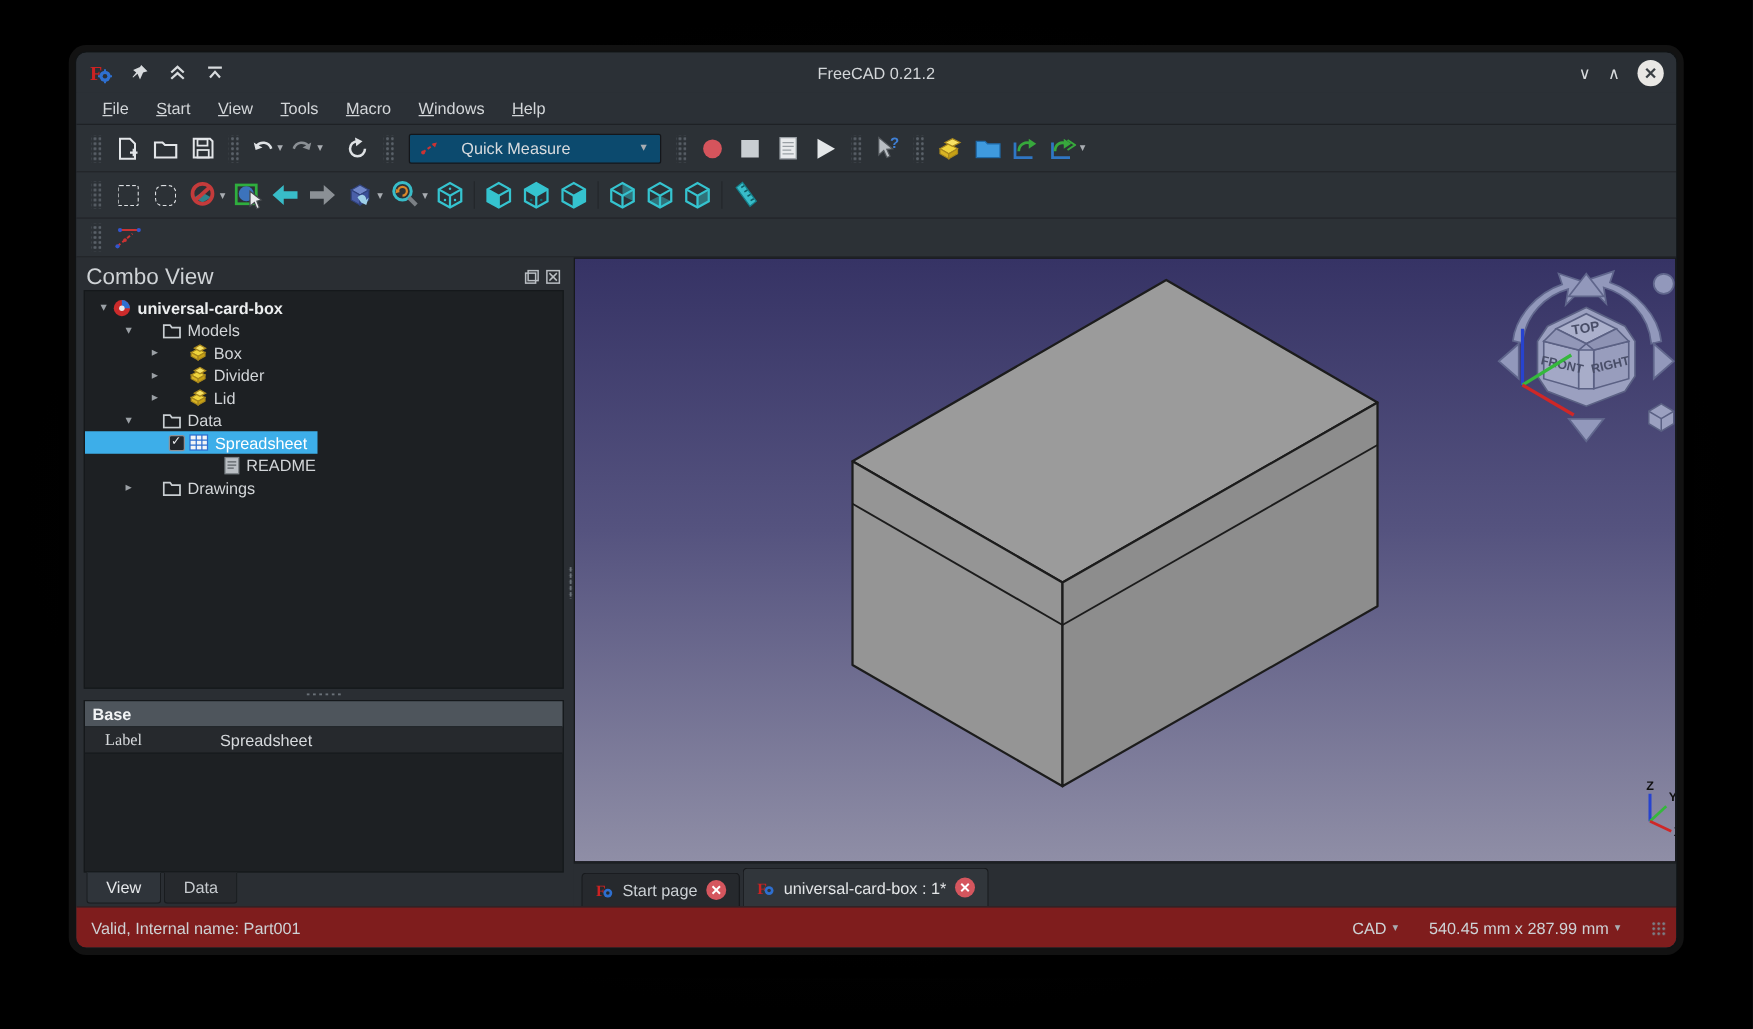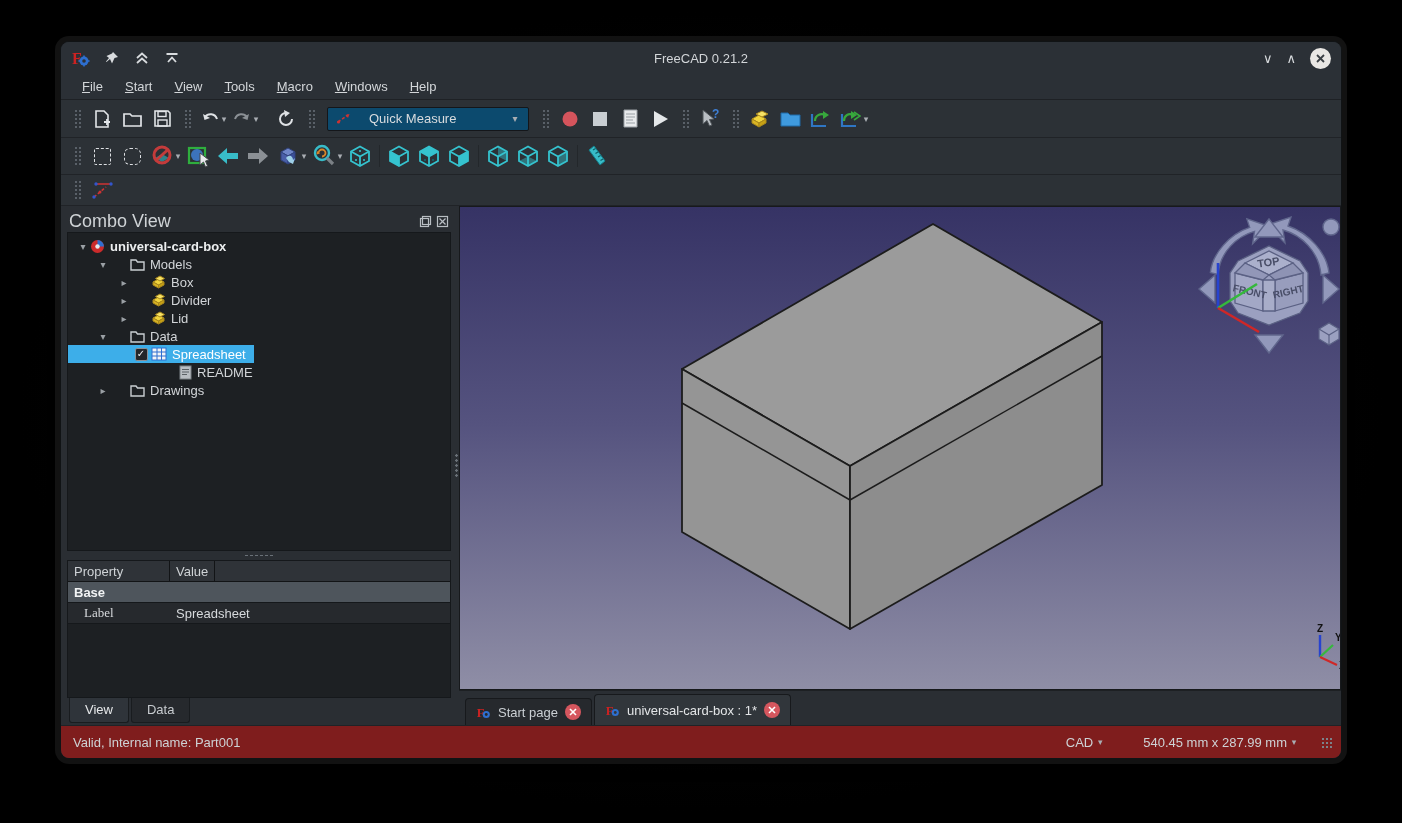--- a/index.html
+++ b/index.html
@@ -87,21 +87,21 @@
   
   .doctabbar { height:35px; flex:0 0 35px; background:#2a2e33; display:flex; align-items:flex-end; gap:2px; padding:0 0 0 6px; border-top:1px solid #1d2023; }
   .doctab { height:27px; display:flex; align-items:center; gap:7px; padding:0 10px; font-size:13px;
             border:1px solid #17191c; border-bottom:none; border-radius:4px 4px 0 0; background:#26292d; color:#cbd0d4; }
   .doctab.active { height:31px; background:#31363b; color:#e3e5e7; }
   .tabclose { width:16px; height:16px; border-radius:50%; background:#d5565e; display:flex; align-items:center; justify-content:center; }
 
   
   .statusbar { height:33px; flex:0 0 33px; background:#7f1d1d; border-top:1px solid #1f2327; display:flex; align-items:center; padding:0 8px 0 12px; font-size:13px; color:#ced2d5; }
   .sb-right { margin-left:auto; display:flex; align-items:center; gap:10px; }
-  .sb-combo { display:flex; align-items:center; gap:6px; padding:2px 6px;margin-left:16px; }
+  .sb-combo { display:flex; align-items:center; gap:6px; padding:2px 6px; }
   .sizegrip { width:12px; height:12px; margin-left:6px; align-self:flex-end; margin-bottom:3px;
               background-image:radial-gradient(#7c828a 1px, transparent 1.2px); background-size:4px 4px; }
   text { user-select:none; }
 </style>
 </head>
 <body>
 
 <div class="stage">
 <div class="window">
 
@@ -555,24 +555,20 @@
           </svg>
           <span class="tlabel">Drawings</span>
         </div>
       </div>
 
       <div class="hsplit">
             <span class="dots"></span>
           </div>
 
       <div class="props">
-        <div class="prow header">
-          <span class="pc c1">Property</span>
-          <span class="pc">Value</span>
-        </div>
         <div class="prow group">
           <span class="pc">Base</span>
         </div>
         <div class="prow data">
           <span class="pc c1">Label</span>
           <span class="pc">Spreadsheet</span>
         </div>
       </div>
 
       <div class="dock-bottom-tabs">

